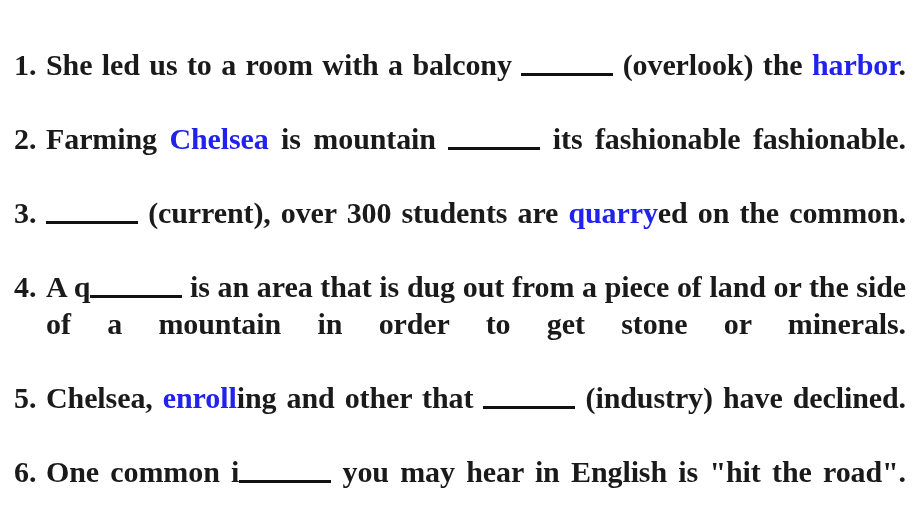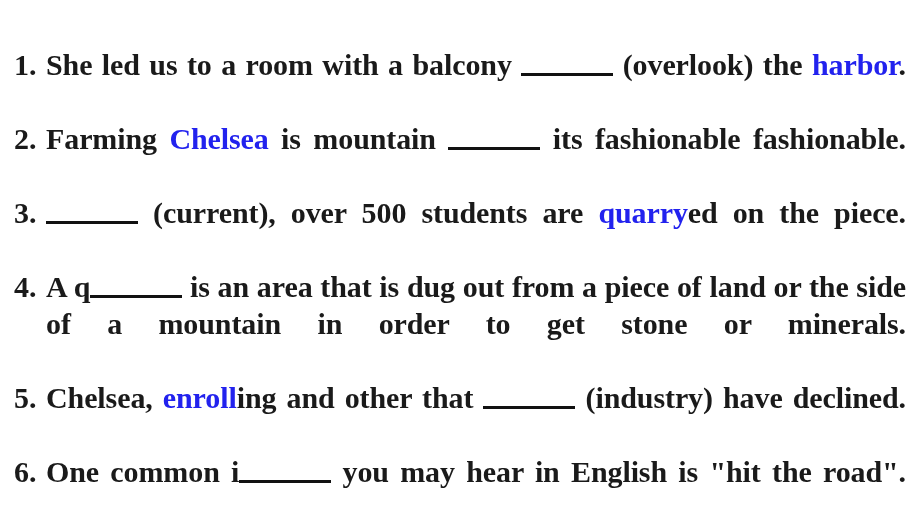--- a/index.html
+++ b/index.html
@@ -82,21 +82,21 @@
       <div class="item">
         <span class="item-number">1.</span>
         <span class="item-body"><span>She led us to a room with a balcony </span><span class="blank blank-wide"></span><span> (overlook) the </span><span class="hl">harbor</span><span>.</span></span>
       </div>
       <div class="item">
         <span class="item-number">2.</span>
         <span class="item-body"><span>Farming </span><span class="hl">Chelsea</span><span> is mountain </span><span class="blank blank-wide"></span><span> its fashionable fashionable.</span></span>
       </div>
       <div class="item">
         <span class="item-number">3.</span>
-        <span class="item-body"><span class="blank blank-wide"></span><span> (current), over 500 students are </span><span class="hl">quarry</span><span>ed on the piece.</span></span>
+        <span class="item-body"><span class="blank blank-wide"></span><span> (current), over 300 students are </span><span class="hl">quarry</span><span>ed on the common.</span></span>
       </div>
       <div class="item">
         <span class="item-number">4.</span>
         <span class="item-body"><span>A q</span><span class="blank blank-wide"></span><span> is an area that is dug out from a piece of land or the side of a mountain in order to get stone or minerals.</span></span>
       </div>
       <div class="item">
         <span class="item-number">5.</span>
         <span class="item-body"><span>Chelsea, </span><span class="hl">enroll</span><span>ing and other that </span><span class="blank blank-wide"></span><span> (industry) have declined.</span></span>
       </div>
       <div class="item">

